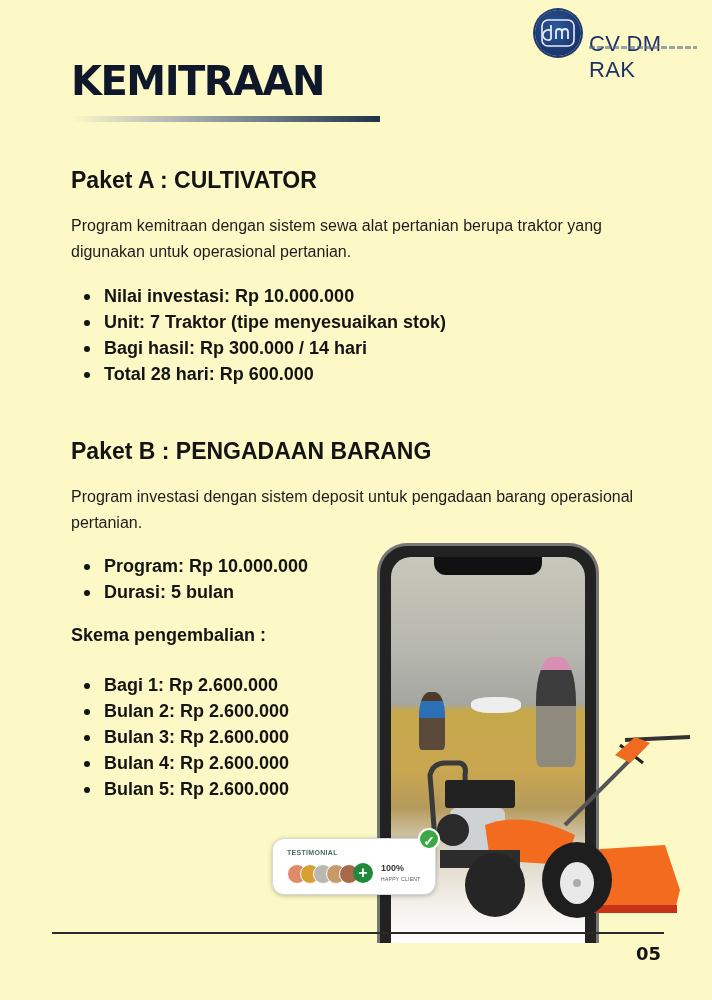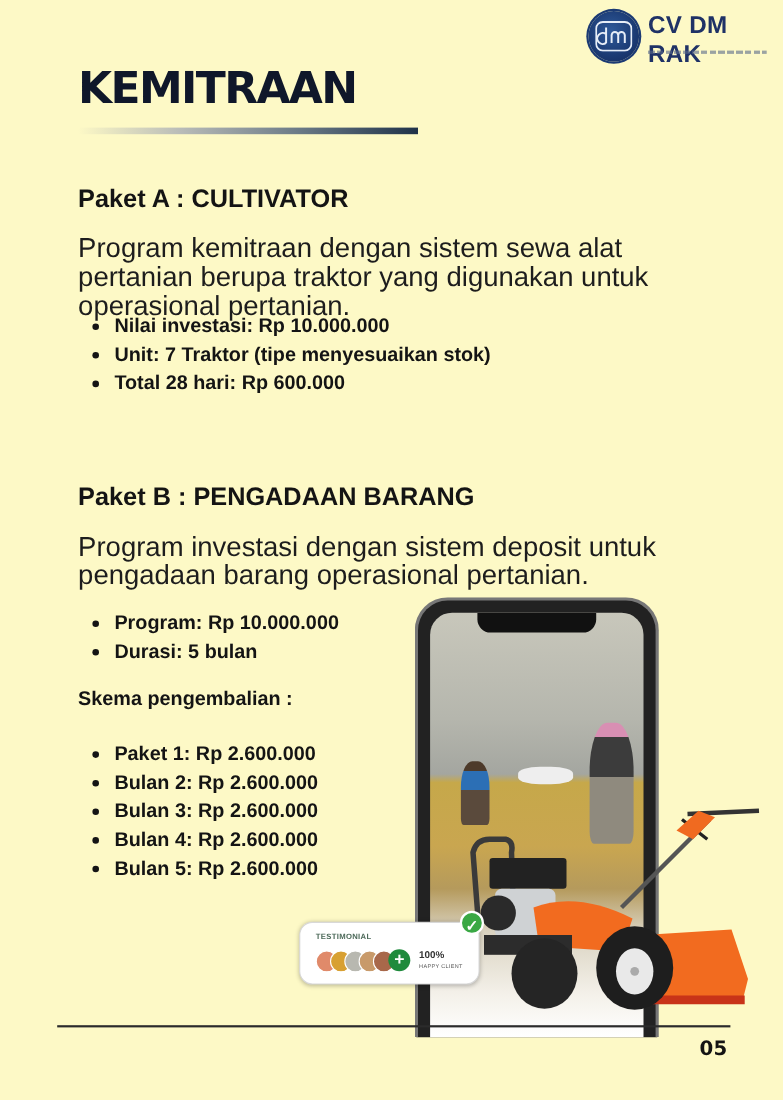--- a/index.html
+++ b/index.html
@@ -11,41 +11,41 @@
       position: relative;
     }
     .logo { position: absolute; left: 535px; top: 10px; width: 172px; height: 46px; }
     .logo-badge {
       position: absolute; left: 0; top: 0; width: 46px; height: 46px; border-radius: 50%;
       background: radial-gradient(circle at 45% 40%, #2f5a9a 0%, #1b3a73 60%, #14295a 100%);
       box-shadow: 0 0 0 2px #1b3a73;
     }
     .logo-badge svg { position: absolute; left: 6px; top: 9px; }
     .logo-name {
-      position: absolute; left: 54px; top: 0;
-      font-weight: bold; font-size: 22px; color: #1f3266; letter-spacing: 0.3px;
+      position: absolute; left: 54px; top: 21px;
+      font-weight: normal; font-size: 22px; color: #1f3266; letter-spacing: 0.3px;
     }
     .logo-tagline {
       position: absolute; left: 54px; top: 36px; width: 108px; height: 3px;
       background: repeating-linear-gradient(90deg, #5a6a8a 0 6px, transparent 6px 8px);
       opacity: 0.6;
     }
 
     .page-title {
       position: absolute; left: 71px; top: 58px;
       font-family: "DejaVu Sans", sans-serif; font-weight: bold; font-size: 40px;
       letter-spacing: -1.5px; color: #0f172a;
     }
     .title-rule {
       position: absolute; left: 71px; top: 116px; width: 309px; height: 6px;
       background: linear-gradient(90deg, #fdf9c6 0%, #b9bcb8 30%, #6b7a86 65%, #1f3248 100%);
     }
 
     .section-heading { position: absolute; left: 71px; font-size: 23px; font-weight: bold; }
-    .paragraph { position: absolute; left: 71px; width: 580px; font-size: 25px; line-height: 26px; color: #1d1d1d; }
+    .paragraph { position: absolute; left: 71px; width: 580px; font-size: 16px; line-height: 26px; color: #1d1d1d; }
     ul.bullets { position: absolute; left: 71px; margin: 0; padding: 0; list-style: none; }
     ul.bullets li {
       position: relative; padding-left: 33px; font-size: 18px; font-weight: bold; line-height: 26px; height: 26px;
     }
     ul.bullets li::before {
       content: ""; position: absolute; left: 13px; top: 11px; width: 6px; height: 6px; border-radius: 50%; background: #141414;
     }
     .sub-heading { position: absolute; left: 71px; top: 625px; font-size: 18px; font-weight: bold; }
 
     
@@ -115,32 +115,33 @@
 </div>
 
 <div class="page-title">KEMITRAAN</div>
 <div class="title-rule"></div>
 
 <div class="section-heading" style="top:167px;">Paket A : CULTIVATOR</div>
 <div class="paragraph" style="top:213px;">Program kemitraan dengan sistem sewa alat pertanian berupa traktor yang digunakan untuk operasional pertanian.</div>
 <ul class="bullets" style="top:283px;">
   <li>Nilai investasi: Rp 10.000.000</li>
   <li>Unit: 7 Traktor (tipe menyesuaikan stok)</li>
+  <li>Bagi hasil: Rp 300.000 / 14 hari</li>
   <li>Total 28 hari: Rp 600.000</li>
 </ul>
 
 <div class="section-heading" style="top:438px;">Paket B : PENGADAAN BARANG</div>
 <div class="paragraph" style="top:484px;">Program investasi dengan sistem deposit untuk pengadaan barang operasional pertanian.</div>
 <ul class="bullets" style="top:553px;">
   <li>Program: Rp 10.000.000</li>
   <li>Durasi: 5 bulan</li>
 </ul>
 <div class="sub-heading">Skema pengembalian :</div>
 <ul class="bullets" style="top:672px;">
-  <li>Paket 1: Rp 2.600.000</li>
+  <li>Bagi 1: Rp 2.600.000</li>
   <li>Bulan 2: Rp 2.600.000</li>
   <li>Bulan 3: Rp 2.600.000</li>
   <li>Bulan 4: Rp 2.600.000</li>
   <li>Bulan 5: Rp 2.600.000</li>
 </ul>
 
 <div class="phone">
   <div class="phone-screen">
     <div class="phone-notch"></div>
     <div class="farmer farmer-1"></div>

